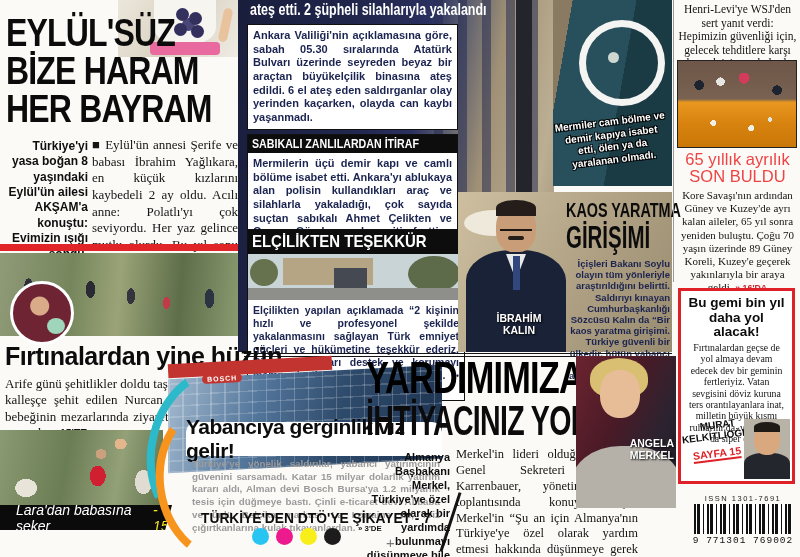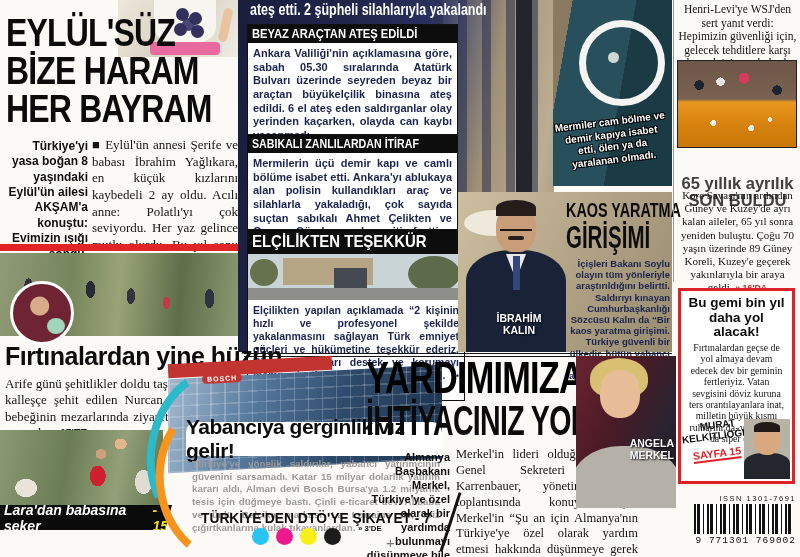--- a/index.html
+++ b/index.html
@@ -77,35 +77,35 @@
   #korea-photo{left:677px;top:60px;width:120px;height:88px;border:1px solid #222;box-sizing:border-box;
     background:
       radial-gradient(circle 8px at 18% 28%,#1d2430 60%,rgba(0,0,0,0) 61%),
       radial-gradient(circle 8px at 84% 34%,#1d2430 60%,rgba(0,0,0,0) 61%),
       radial-gradient(circle 9px at 56% 20%,#d43a5a 60%,rgba(0,0,0,0) 61%),
       radial-gradient(circle 7px at 36% 24%,#e8e6e2 60%,rgba(0,0,0,0) 61%),
       radial-gradient(circle 5px at 30% 72%,#f2efe8 60%,rgba(0,0,0,0) 61%),
       radial-gradient(circle 5px at 62% 78%,#f2efe8 60%,rgba(0,0,0,0) 61%),
       radial-gradient(circle 4px at 78% 68%,#dce8e4 60%,rgba(0,0,0,0) 61%),
       linear-gradient(180deg,#6e5648 0%,#7a6252 44%,#e8971f 48%,#d7820f 74%,#c97808 100%);}
-  #korea-h{left:677px;top:151px;width:121px;text-align:center;font-weight:700;font-size:16.5px;line-height:1.05;color:#404040;margin-top:24px;}
+  #korea-h{left:677px;top:151px;width:121px;text-align:center;font-weight:400;font-size:16.5px;line-height:1.05;color:#ef4444;}
   #korea-body{left:677px;top:189px;width:121px;font-size:11px;line-height:1.2;text-align:center;color:#141414;}
   #korea-body .ref{color:#c6272b;}
   #redbox{left:678px;top:288px;width:117px;height:196px;background:#fff;border:3px solid #df2127;box-sizing:border-box;}
   #rb-title{margin:5px 4px 2px;text-align:center;font-weight:800;font-size:13.5px;line-height:1.08;color:#0c0c0c;}
   #rb-body{margin:0 5px;font-size:9.8px;line-height:1.17;text-align:center;color:#141414;}
   #rb-author{position:absolute;left:0px;top:128px;width:74px;transform:rotate(-7deg);font-weight:800;font-size:10px;
     line-height:1.1;text-align:center;color:#0c0c0c;}
   #rb-page{position:absolute;left:12px;top:156px;transform:rotate(-7deg);font-weight:800;font-size:10.5px;
     color:#df2127;border-bottom:2px solid #df2127;}
   #rb-photo{position:absolute;right:2px;bottom:2px;width:46px;height:60px;background:#b9b2a6;overflow:hidden;}
   #rb-photo .face{position:absolute;left:10px;top:6px;width:26px;height:30px;background:#d9a87e;border-radius:45%;}
   #rb-photo .hairm{position:absolute;left:10px;top:3px;width:26px;height:10px;background:#1f1a16;border-radius:50% 50% 0 0;}
   #rb-photo .suitm{position:absolute;left:0;bottom:0;width:100%;height:26px;background:#23262c;border-radius:40% 40% 0 0;}
-  #barcode{left:690px;top:494px;width:106px;text-align:right;}
+  #barcode{left:690px;top:494px;width:106px;text-align:center;}
   #barcode .issn{font-size:7.5px;letter-spacing:1.5px;color:#222;}
   #barcode .bars{height:30px;margin:1px 4px 0;
     background:repeating-linear-gradient(90deg,#111 0 2px,#fff 2px 3px,#111 3px 6px,#fff 6px 9px,#111 9px 10px,#fff 10px 13px);}
   #barcode .digits{font-family:"Liberation Mono",monospace;font-size:9.5px;letter-spacing:1px;color:#111;margin-top:1px;}
 
   
   #lead-photo{left:118px;top:0;width:120px;height:57px;background:linear-gradient(120deg,#ece7dc,#d9d2c2 50%,#efece4);}
   #lead-photo .shirt{position:absolute;left:36px;top:0;width:62px;height:44px;background:#f7f5f0;border-radius:0 0 38% 38%;}
   #lead-photo .flower{position:absolute;left:58px;top:8px;width:13px;height:13px;border-radius:50%;background:#33305e;
     box-shadow:13px 4px 0 #33305e,-2px 15px 0 #33305e,15px 17px 0 #33305e,6px 10px 0 #4a4678;}
@@ -132,21 +132,21 @@
   #lara-photo{left:0;top:430px;width:163px;height:100px;
     background:
       radial-gradient(ellipse 9px 8px at 62% 24%,#caa07e 60%,rgba(0,0,0,0) 61%),
       radial-gradient(ellipse 13px 17px at 60% 46%,#cf1f30 60%,rgba(0,0,0,0) 61%),
       radial-gradient(ellipse 10px 9px at 74% 14%,#e3b68e 60%,rgba(0,0,0,0) 61%),
       radial-gradient(ellipse 18px 15px at 16% 58%,#e8e4da 60%,rgba(0,0,0,0) 61%),
       radial-gradient(ellipse 14px 20px at 88% 52%,#e0dcd2 60%,rgba(0,0,0,0) 61%),
       radial-gradient(ellipse 24px 10px at 40% 88%,#d8a22c 60%,rgba(0,0,0,0) 61%),
       linear-gradient(100deg,#8a9a72,#6b7d54 40%,#93a078 70%,#5d7048);}
   #lara-cap{left:0;top:505px;width:172px;height:25px;background:#0b0b0b;color:#fff;display:flex;align-items:center;
-    padding-left:4px;box-sizing:border-box;font-weight:700;font-style:italic;font-size:14px;
+    padding-left:16px;box-sizing:border-box;font-weight:400;font-style:italic;font-size:14px;
     clip-path:polygon(0 0,100% 0,96% 100%,0 100%);gap:12px;}
   #lara-cap .pg{color:#f5e31c;margin-left:4px;}
 
   
   #bosch-photo{left:168px;top:356px;width:274px;height:112px;}
   #bosch-photo .b-glass{position:absolute;left:0;top:16px;width:100%;height:94px;transform:skewY(-3deg);
     background:
       repeating-linear-gradient(90deg,rgba(255,255,255,.22) 0 1.5px,rgba(0,0,0,0) 1.5px 14px),
       repeating-linear-gradient(0deg,rgba(255,255,255,.18) 0 1.5px,rgba(0,0,0,0) 1.5px 11px),
       linear-gradient(105deg,#a4bacf 0%,#54779c 32%,#2e4a6b 62%,#1d3350 100%);}
@@ -195,23 +195,20 @@
     <span class="cx" style="transform:scaleX(.78)">ateş etti. 2 şüpheli silahlarıyla yakalandı</span>
   </div>
 
   <div class="abs" id="bullet-photo">
     <div class="ring"></div>
     <div class="hole"></div>
   </div>
   <div class="abs" id="bullet-cap">Mermiler cam bölme ve demir kapıya isabet etti, ölen ya da yaralanan olmadı.</div>
 
   <div class="abs nbox" id="box1">
-    <div class="hdr">
-      <span class="cx" style="transform:scaleX(.86)">BEYAZ ARAÇTAN ATEŞ EDİLDİ</span>
-    </div>
     <div class="bd just">Ankara Valiliği'nin açıklamasına göre, sabah 05.30 sıralarında Atatürk Bulvarı üzerinde seyreden beyaz bir araçtan büyükelçilik binasına ateş edildi. 6 el ateş eden saldırganlar olay yerinden kaçarken, olayda can kaybı yaşanmadı.</div>
   </div>
 
   <div class="abs nbox" id="box2">
     <div class="hdr">
       <span class="cx" style="transform:scaleX(.82)">SABIKALI ZANLILARDAN İTİRAF</span>
     </div>
     <div class="bd just">
       <span>Mermilerin üçü demir kapı ve camlı bölüme isabet etti. Ankara'yı ablukaya alan polisin kullandıkları araç ve silahlarla yakaladığı, çok sayıda suçtan sabıkalı Ahmet Çelikten ve Osman Gündaş suçlarını itiraf etti.</span>
       <span class="ref">» 10'DA</span>

